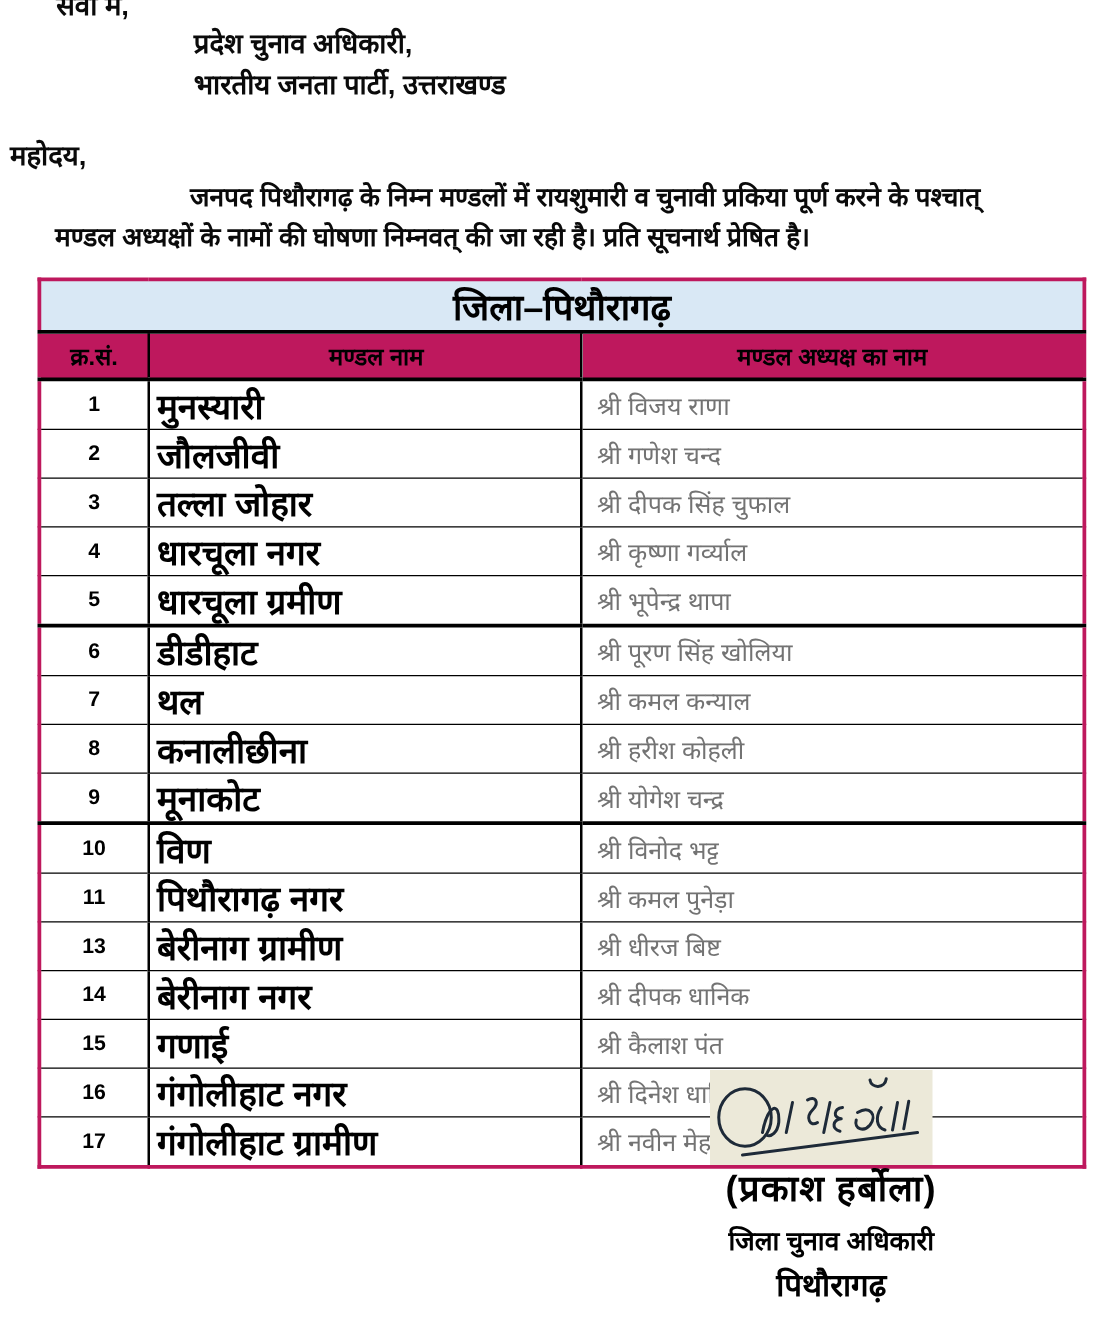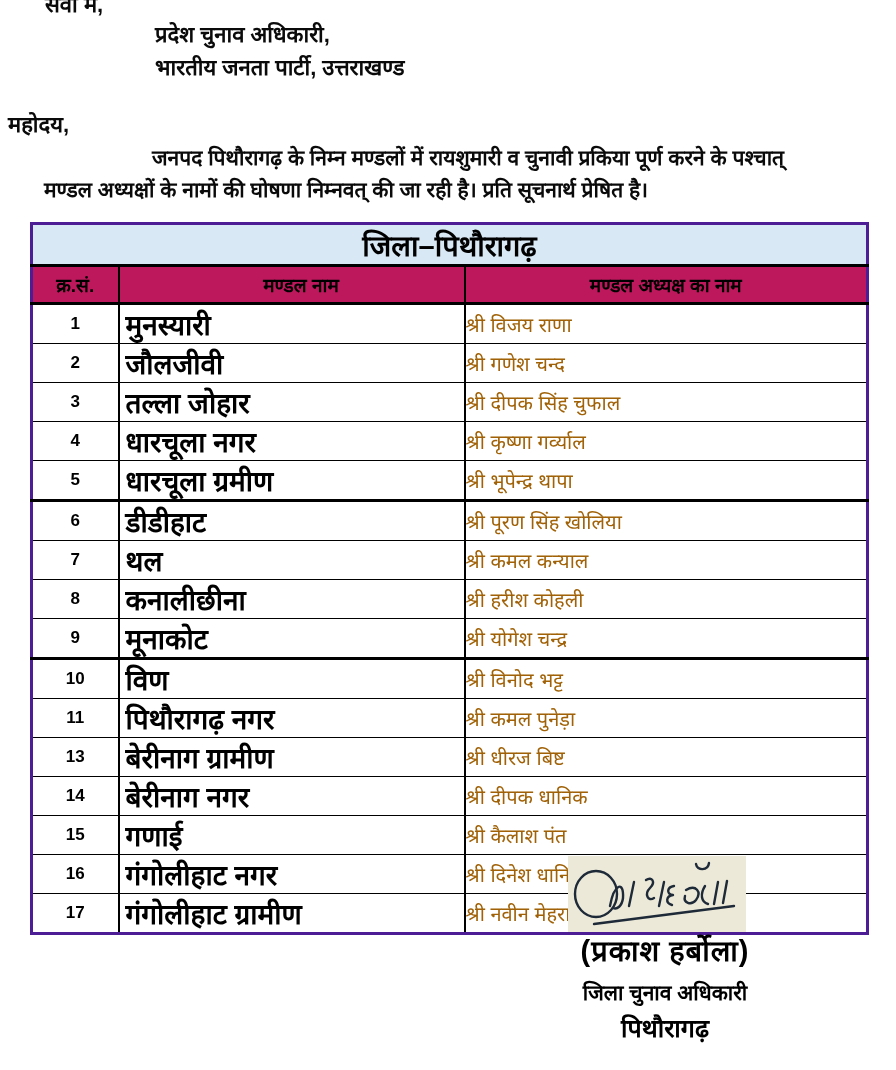--- a/index.html
+++ b/index.html
@@ -26,21 +26,21 @@
   table.district {
     position: absolute;
     left: 30px; top: 222px;
     width: 836px;
     border-collapse: collapse;
     table-layout: fixed;
   }
   table.district, table.district td, table.district th {
     border: 1.5px solid #000;
   }
-  table.district { border: 3px solid #4c1d95; }
+  table.district { border: 3px solid #be185d; }
   table.district td, table.district th {
     border-left-width: 2px; border-right-width: 2px;
     overflow: hidden; white-space: nowrap;
   }
   col.c-sn { width: 87px; }
   col.c-mandal { width: 346px; }
   col.c-president { width: 403px; }
 
   tr.title-row th {
     background: #d9e8f5;
@@ -57,21 +57,21 @@
     font-weight: 700;
     border-bottom-width: 3px;
   }
   tr.header-row th.h-sn { text-align: center; }
   tr.header-row th.h-mandal { text-align: center; padding-left: 19px; }
   tr.header-row th.h-president { text-align: center; }
 
   tr.data-row td { height: 32px; background: #fff; }
   td.sn { text-align: center; font-weight: 700; font-size: 17px; }
   td.mandal { font-weight: 700; font-size: 28px; padding-left: 6px; text-align: left; }
-  td.president { font-weight: 400; font-size: 20px; padding-left: 0; text-align: left; color: #a16207; }
+  td.president { font-weight: 400; font-size: 20px; padding-left: 12px; text-align: left; color: #737373; }
   tr.group-end td { border-bottom-width: 3px; }
 
   .sig-image {
     position: absolute;
     left: 568px; top: 856px;
     width: 178px; height: 76px;
     background: #ece9d9;
   }
   .sig-image svg { display: block; width: 100%; height: 100%; }
 

